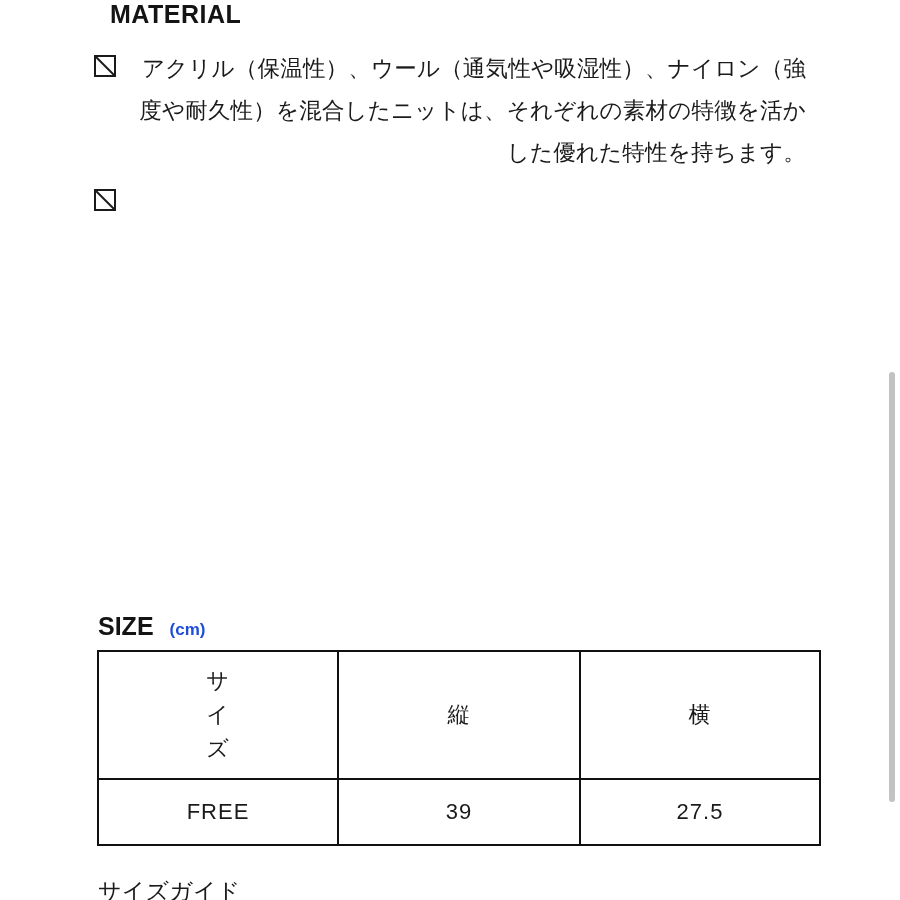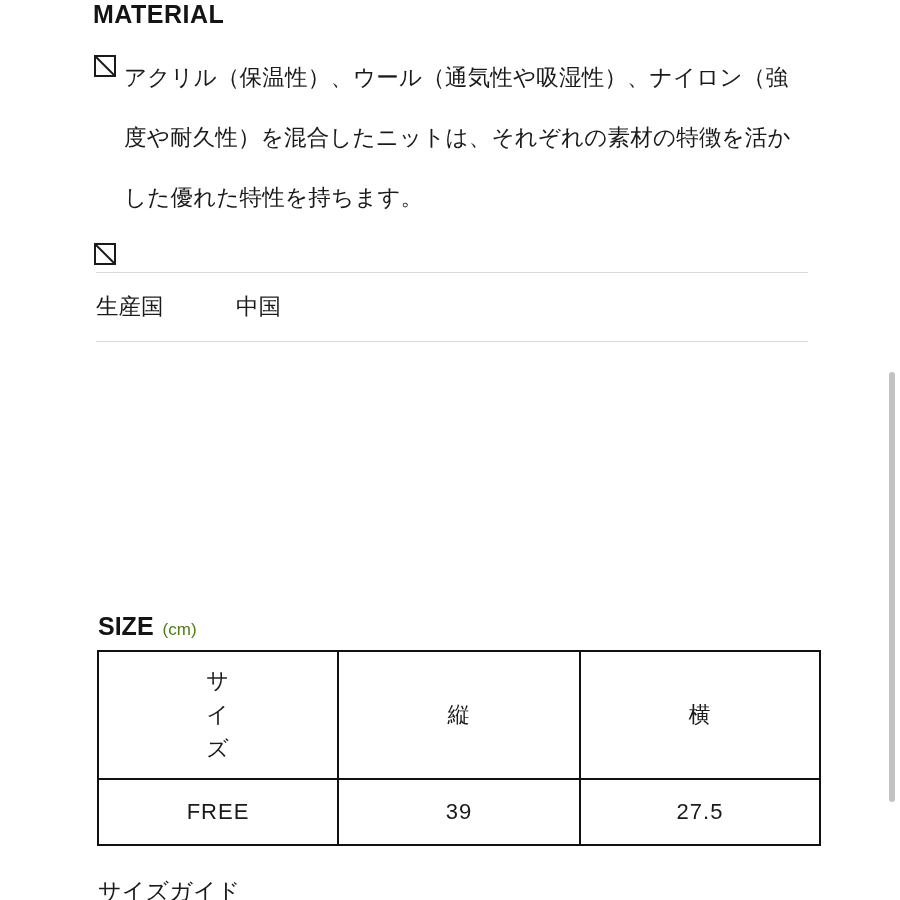--- a/index.html
+++ b/index.html
@@ -18,21 +18,21 @@
   .page {
     position: relative;
     width: 900px;
     height: 900px;
     box-sizing: border-box;
   }
 
   
   .material-heading {
     position: absolute;
-    left: 93px;
+    left: 110px;
     top: 0px;
     font-size: 25px;
     font-weight: bold;
     letter-spacing: 0.5px;
     color: #141414;
   }
 
   
   .bullet-list {
     position: absolute;
@@ -48,23 +48,24 @@
   .bullet-mark {
     width: 30px;
     flex: 0 0 30px;
     padding-top: 7px;
   }
   .bullet-mark svg {
     display: block;
   }
   .bullet-text {
     font-size: 22.5px;
-    line-height: 60px;
+    line-height: 42px;
     color: #1a1a1a;
     letter-spacing: 0.2px;
+    text-align: right;
   }
 
   
   .spec-table {
     position: absolute;
     left: 96px;
     top: 272px;
     width: 712px;
     border-collapse: collapse;
   }
@@ -93,23 +94,23 @@
     top: 612px;
     font-size: 25px;
     font-weight: bold;
     color: #141414;
     display: flex;
     align-items: baseline;
     text-align: center;
   }
   .size-heading .unit {
     font-size: 17px;
-    font-weight: normal;
-    margin-left: 9px;
-    color: #4d7c0f;
+    font-weight: bold;
+    margin-left: 16px;
+    color: #1d4ed8;
   }
 
   
   .size-table {
     position: absolute;
     left: 97px;
     top: 650px;
     width: 710px;
     border-collapse: collapse;
     table-layout: fixed;
@@ -189,24 +190,20 @@
         <svg width="22" height="22" viewBox="0 0 22 22">
           <rect x="1" y="1" width="20" height="20" fill="none" stroke="#1a1a1a" stroke-width="2"></rect>
           <line x1="2" y1="2" x2="20" y2="20" stroke="#1a1a1a" stroke-width="2"></line>
         </svg>
       </span>
     </div>
   </div>
 
   <table class="spec-table">
     <tbody>
-        <tr>
-      <td class="spec-label">生産国</td>
-      <td class="spec-value">中国</td>
-    </tr>
   </tbody>
     </table>
 
   <div class="size-heading">
     <span>SIZE</span>
     <span class="unit">(cm)</span>
   </div>
 
   <table class="size-table">
     <tbody>

